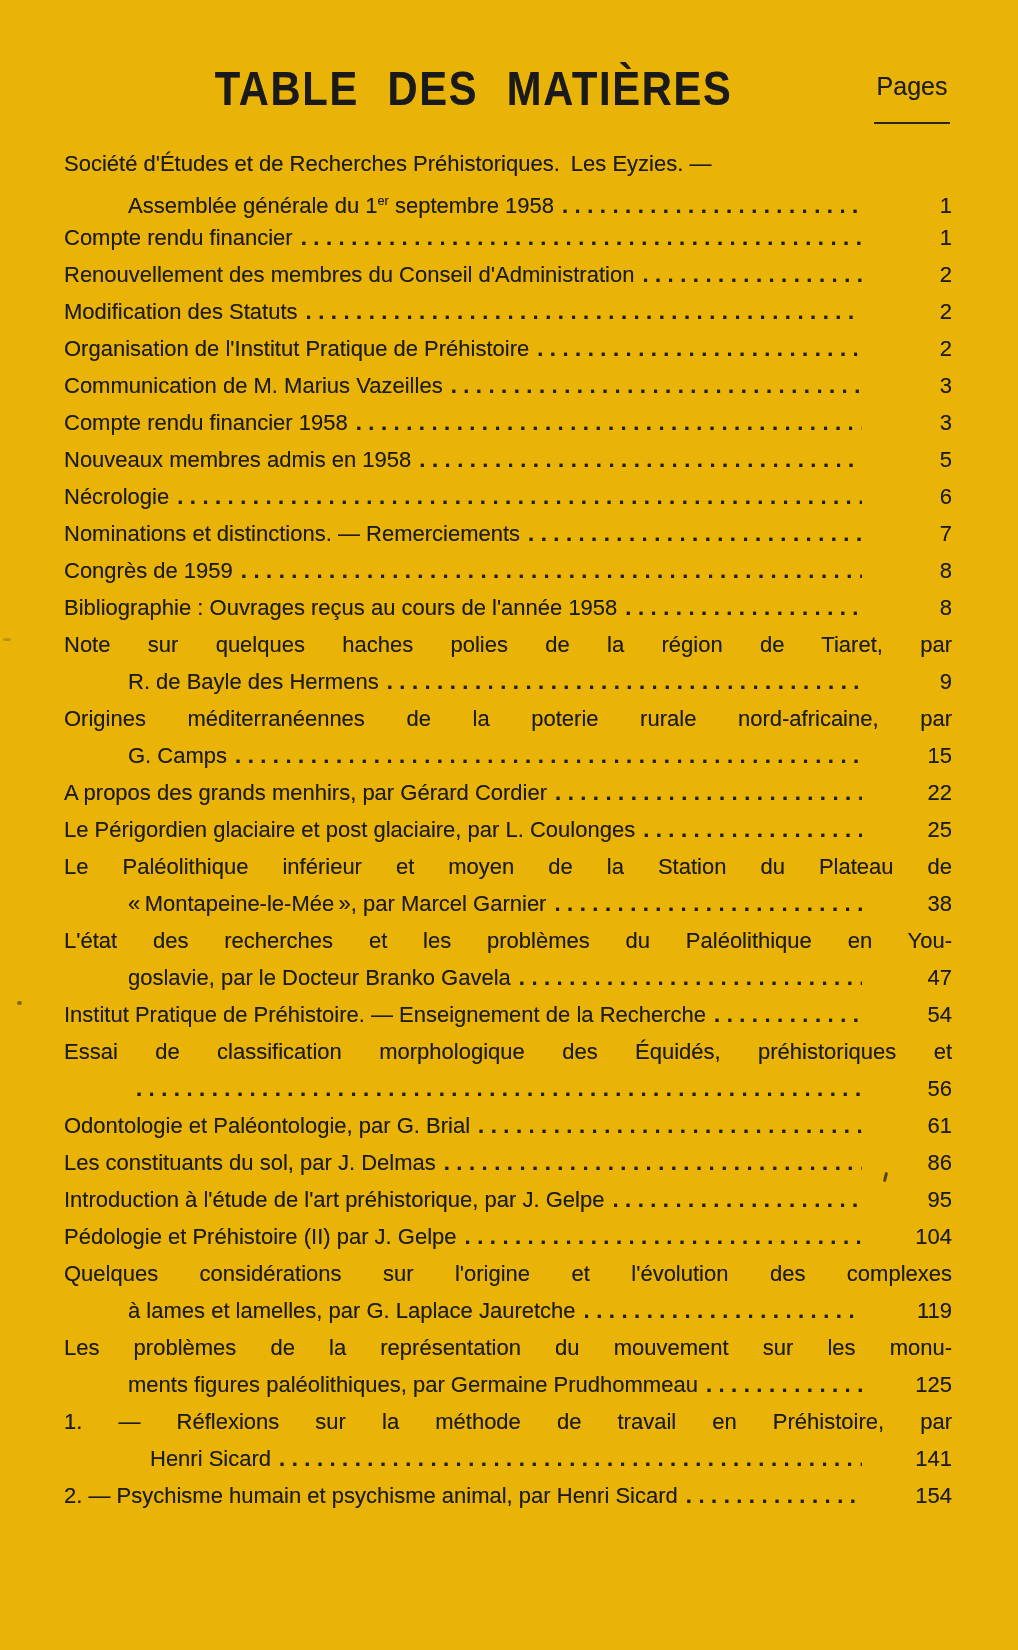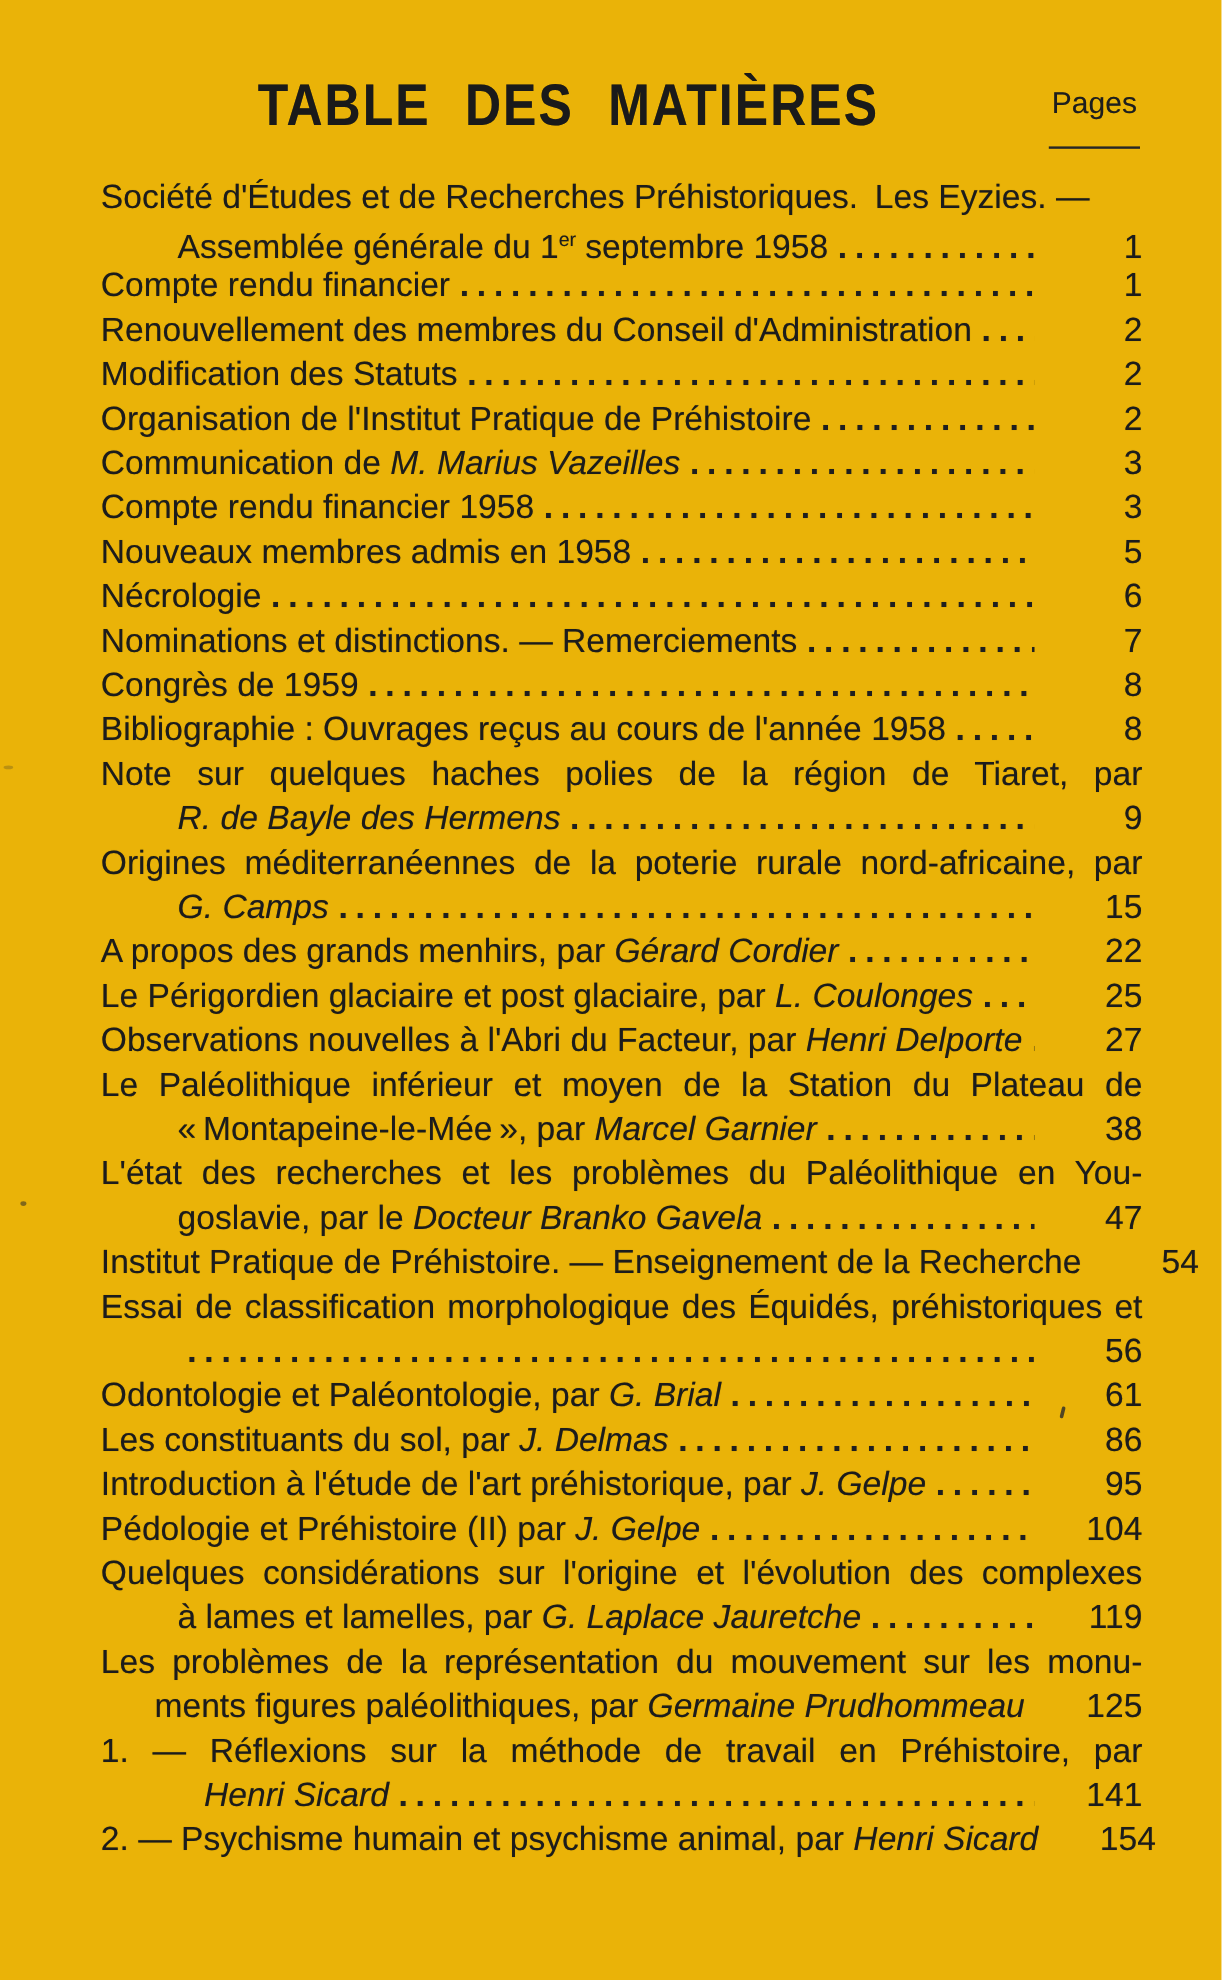--- a/index.html
+++ b/index.html
@@ -46,41 +46,41 @@
     display: inline-block;
     font-size: 25px;
     color: #1e1e1e;
     padding: 0 3px 21px 3px;
     border-bottom: 2.5px solid #262626;
     text-shadow: 0 0 0.5px rgba(20,20,20,0.4);
   }
   
   .toc {
     position: absolute;
-    left: 84px; right: 66px; top: 145px;
-    font-size: 28px;
+    left: 64px; right: 66px; top: 145px;
+    font-size: 22px;
     line-height: 37px;
     text-shadow: 0 0 0.6px rgba(20,20,20,0.45);
   }
   .toc-line {
     display: flex;
     align-items: baseline;
     height: 37px;
     white-space: nowrap;
   }
   .toc-line .txt { flex: 0 0 auto; min-width: 0; white-space: pre-wrap; }
   .toc-line.ind1 { padding-left: 64px; justify-content: flex-end; }
   .toc-line.ind2 { padding-left: 86px; }
   .toc-line .txt.justify {
     flex: 1 1 auto;
     text-align: justify;
     text-align-last: justify;
     word-spacing: 0;
   }
-  .it  { font-style: italic; }
+  .it  { }
   .sup { font-size: 0.58em; vertical-align: super; letter-spacing: 0; }
   .leader {
     flex: 1 1 auto;
     overflow: hidden;
     margin: 0 10px 0 8px;
     white-space: nowrap;
     min-width: 0;
   }
   .leader::after {
     content: "................................................................................................................................";
@@ -198,25 +198,20 @@
         <span class="txt"><span>A propos des grands menhirs, par </span><span class="it">Gérard Cordier</span></span>
         <span class="leader"></span>
         <span class="pg">22</span>
       </div>
       <div class="toc-line">
         <span class="txt"><span>Le Périgordien glaciaire et post glaciaire, par </span><span class="it">L. Coulonges</span></span>
         <span class="leader"></span>
         <span class="pg">25</span>
       </div>
       <div class="toc-line">
-        <span class="txt"><span>Observations nouvelles à l'Abri du Facteur, par </span><span class="it">Henri Delporte</span></span>
-        <span class="leader"></span>
-        <span class="pg">27</span>
-      </div>
-      <div class="toc-line">
         <span class="txt justify"><span>Le Paléolithique inférieur et moyen de la Station du Plateau de</span></span>
       </div>
       <div class="toc-line ind1">
         <span class="txt"><span>« Montapeine-le-Mée », par </span><span class="it">Marcel Garnier</span></span>
         <span class="leader"></span>
         <span class="pg">38</span>
       </div>
       <div class="toc-line">
         <span class="txt justify"><span>L'état des recherches et les problèmes du Paléolithique en You-</span></span>
       </div>

